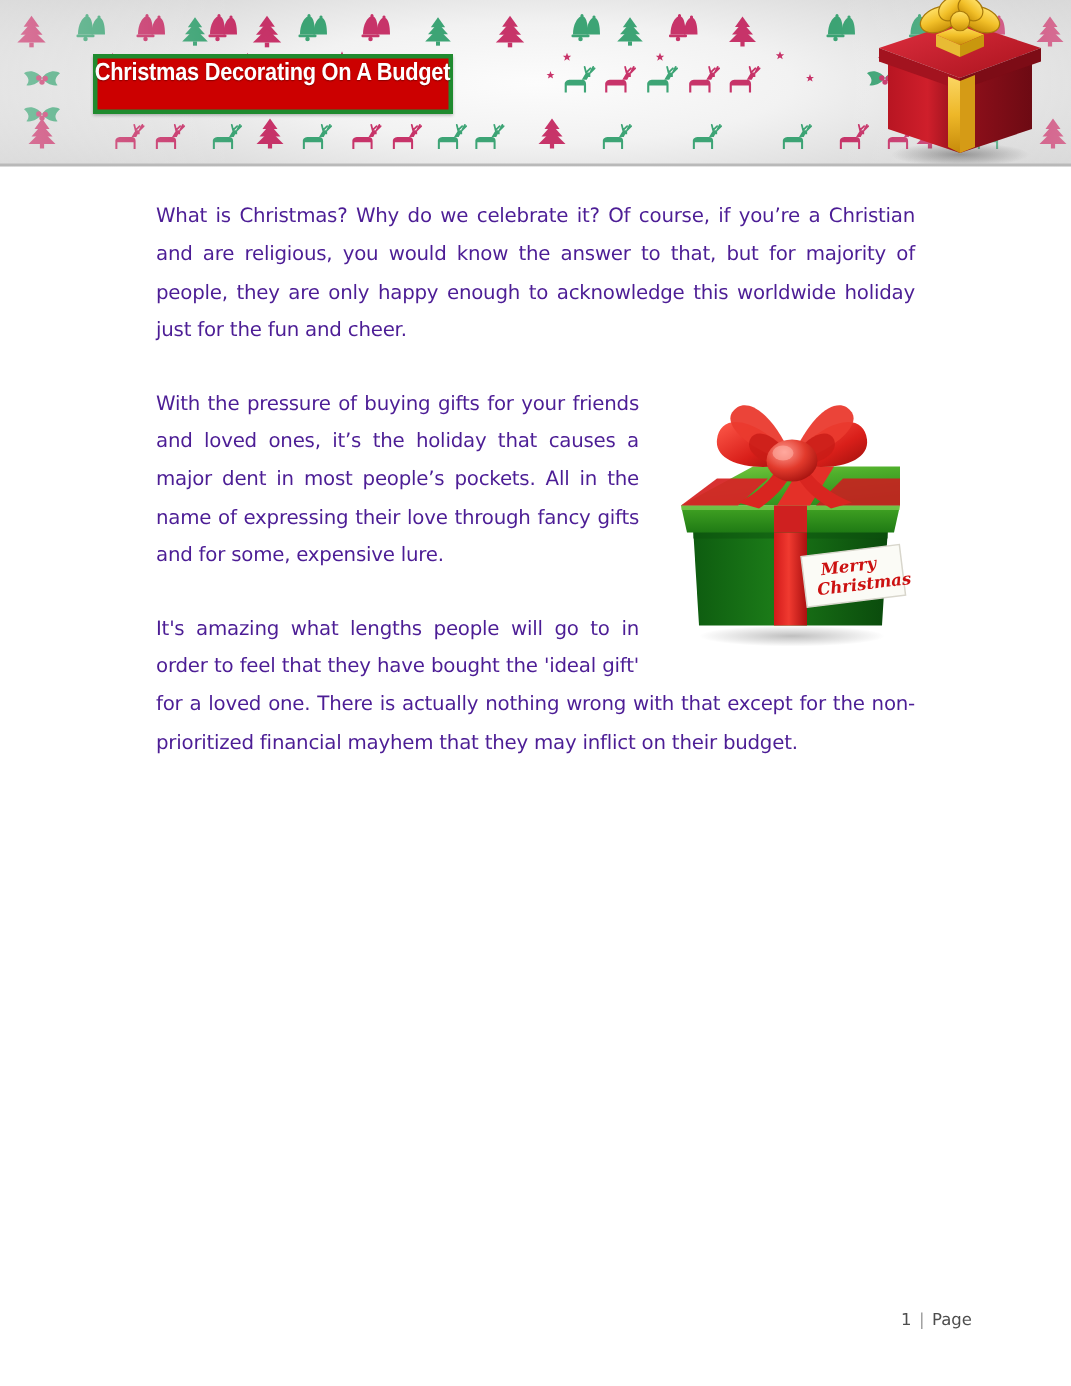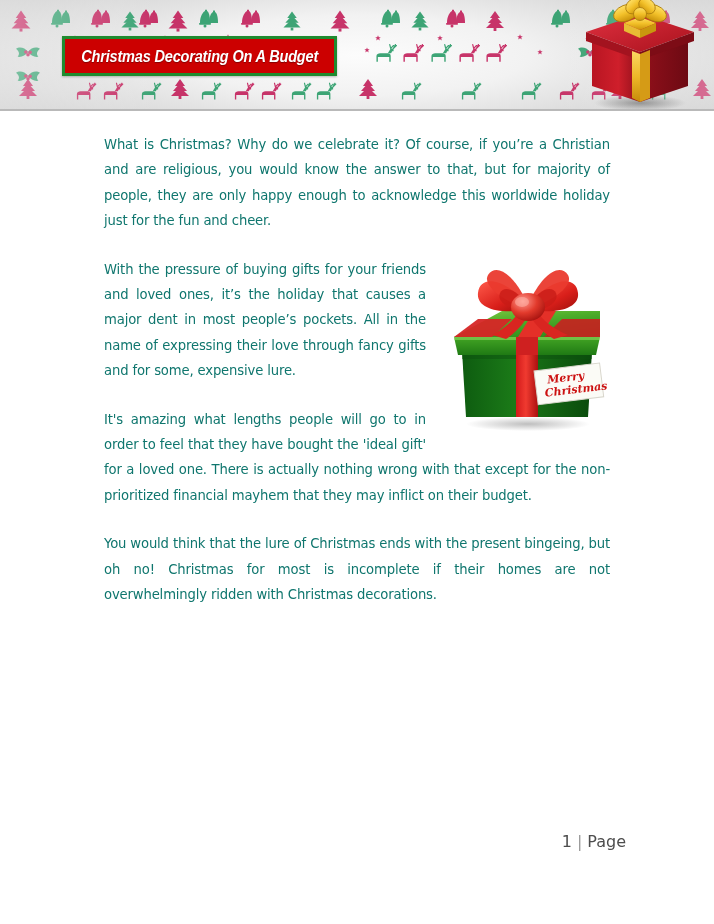--- a/index.html
+++ b/index.html
@@ -43,30 +43,28 @@
     bottom: 0;
     width: 714px;
     height: 2px;
     background: #b9b9b9;
   }
 
   .title-plate {
     position: absolute;
     left: 62px;
     top: 36px;
-    width: 275px;
+    width: 240px;
     height: 40px;
     background: #cc0000;
     border: 3px solid #1f8b2f;
     box-sizing: border-box;
     box-shadow: 0 1px 2px rgba(0,0,0,0.25);
     display: flex;
-    align-items: center;
     justify-content: center;
-    font-style: italic;
   }
   .title-text {
     color: #ffffff;
     font-family: "Liberation Sans Narrow", "Liberation Sans", sans-serif;
     font-weight: bold;
     font-size: 16.5px;
     letter-spacing: -0.2px;
     transform: scaleX(0.88);
     transform-origin: center;
     white-space: nowrap;
@@ -85,21 +83,21 @@
   .page-body {
     position: absolute;
     left: 104px;
     top: 132px;
     width: 506px;
   }
   p.para {
     margin: 0 0 23px 0;
     font-size: 13.2px;
     line-height: 25.4px;
-    color: #0f766e;
+    color: #4c1d95;
     text-align: justify;
     text-justify: inter-word;
     font-family: "DejaVu Sans", sans-serif;
     letter-spacing: -0.15px;
   }
   p.para:last-child { margin-bottom: 0; }
 
   .para-wrap-1 { margin-bottom: 21px; }
   .para-wrap-2 { margin-bottom: 23px; }
 
@@ -109,26 +107,26 @@
     width: 166px;
     height: 172px;
     margin: 2px 0 6px 18px;
     shape-outside: margin-box;
   }
 
   
   .footer {
     position: absolute;
     left: 0;
-    top: 832px;
+    top: 873px;
     width: 714px;
     text-align: right;
-    padding-right: 88px;
+    padding-right: 66px;
     box-sizing: border-box;
-    font-size: 16px;
+    font-size: 11px;
     color: #4d4d4d;
     font-family: "DejaVu Sans", sans-serif;
   }
   .footer .pg-num { margin-right: 5px; }
   .footer .pg-sep { color: #9a9a9a; margin-right: 5px; }
 </style>
 </head>
 <body>
 
 <div class="header">
@@ -390,18 +388,17 @@
       <rect x="92" y="108" width="66" height="34" fill="#fbfbf6" stroke="#d8d6cc" stroke-width="1"></rect>
       <text x="104" y="122" font-family="'DejaVu Serif', serif" font-style="italic" font-size="11" font-weight="bold" fill="#cc1111">Merry</text>
       <text x="100" y="135" font-family="'DejaVu Serif', serif" font-style="italic" font-size="11" font-weight="bold" fill="#cc1111">Christmas</text>
     </g>
   </svg>
 
   <p class="para para-wrap-1">With the pressure of buying gifts for your friends and loved ones, it’s the holiday that causes a major dent in most people’s pockets. All in the name of expressing their love through fancy gifts and for some, expensive lure.</p>
 
   <p class="para para-wrap-2">It's amazing what lengths people will go to in order to feel that they have bought the 'ideal gift' for a loved one. There is actually nothing wrong with that except for the non-prioritized financial mayhem that they may inflict on their budget.</p>
 
-  <p class="para">You would think that the lure of Christmas ends with the present bingeing, but oh no! Christmas for most is incomplete if their homes are not overwhelmingly ridden with Christmas decorations.</p>
 </div>
 
 <div class="footer">
   <span class="pg-num">1</span><span class="pg-sep">|</span><span>Page</span>
 </div>
 
 </body></html>

